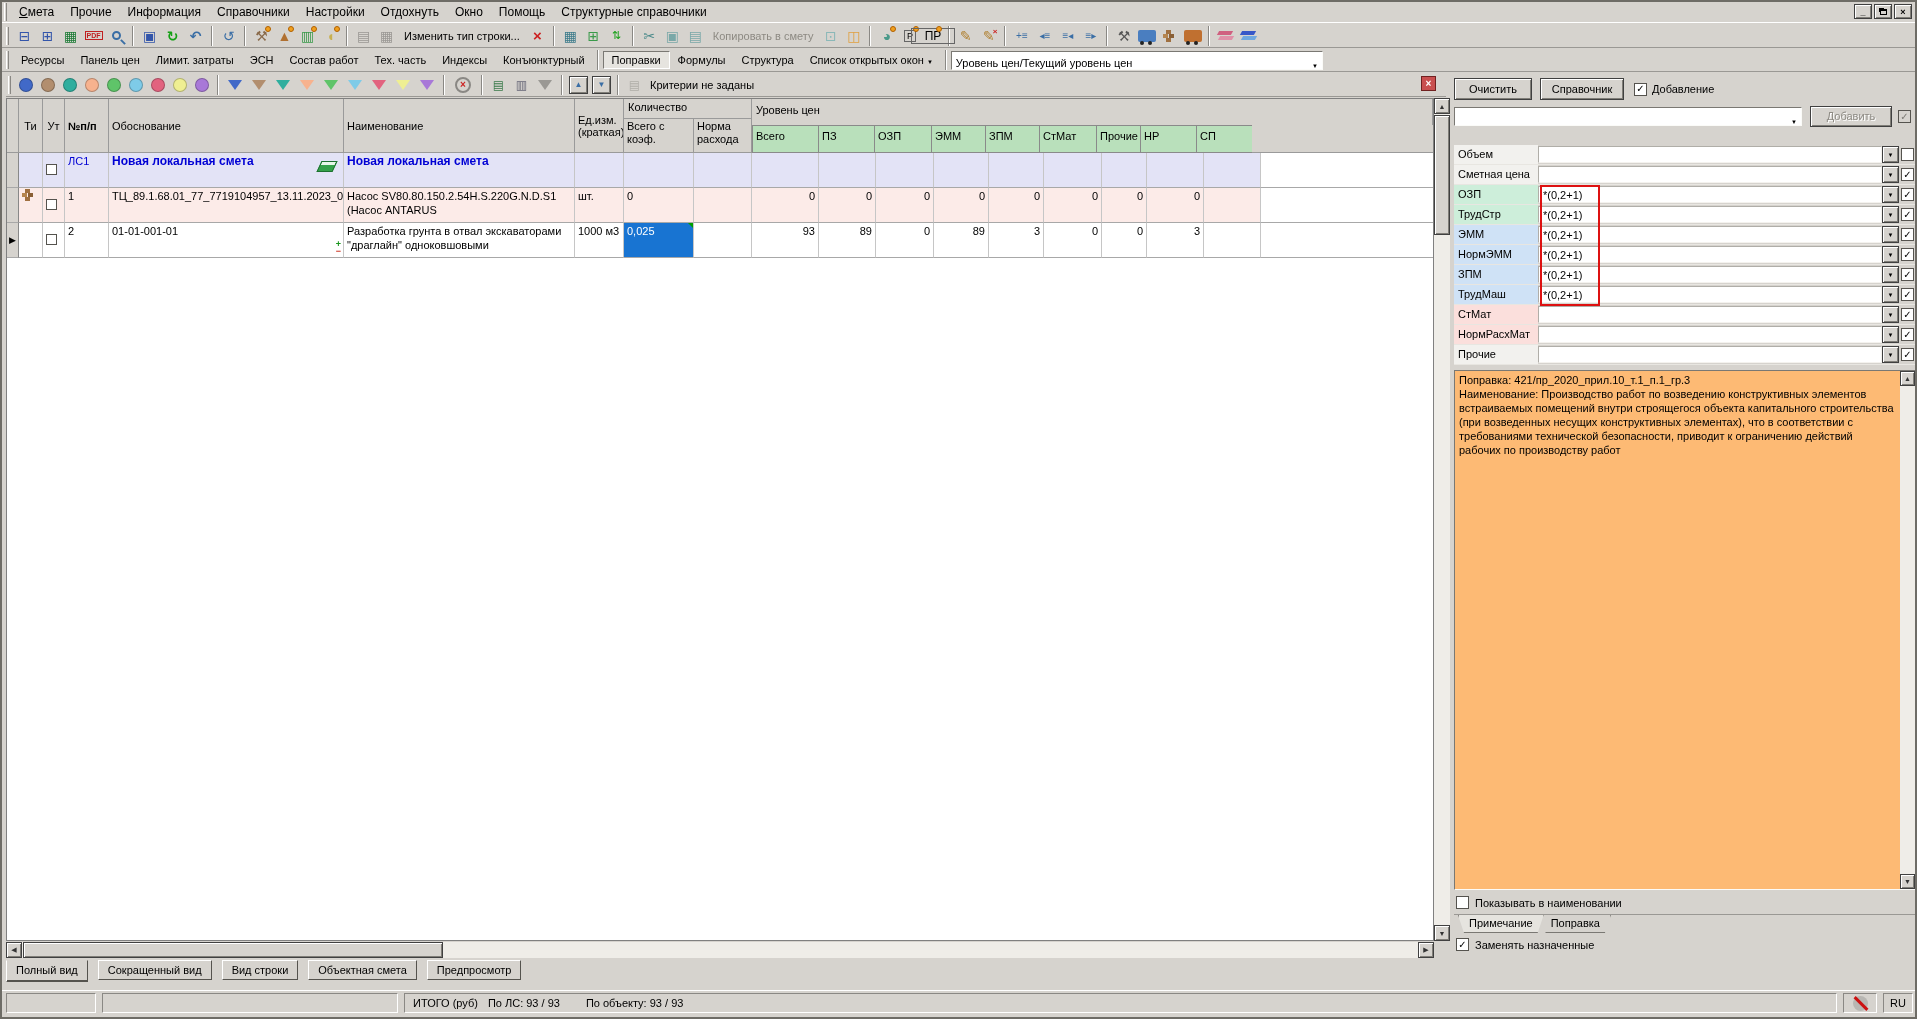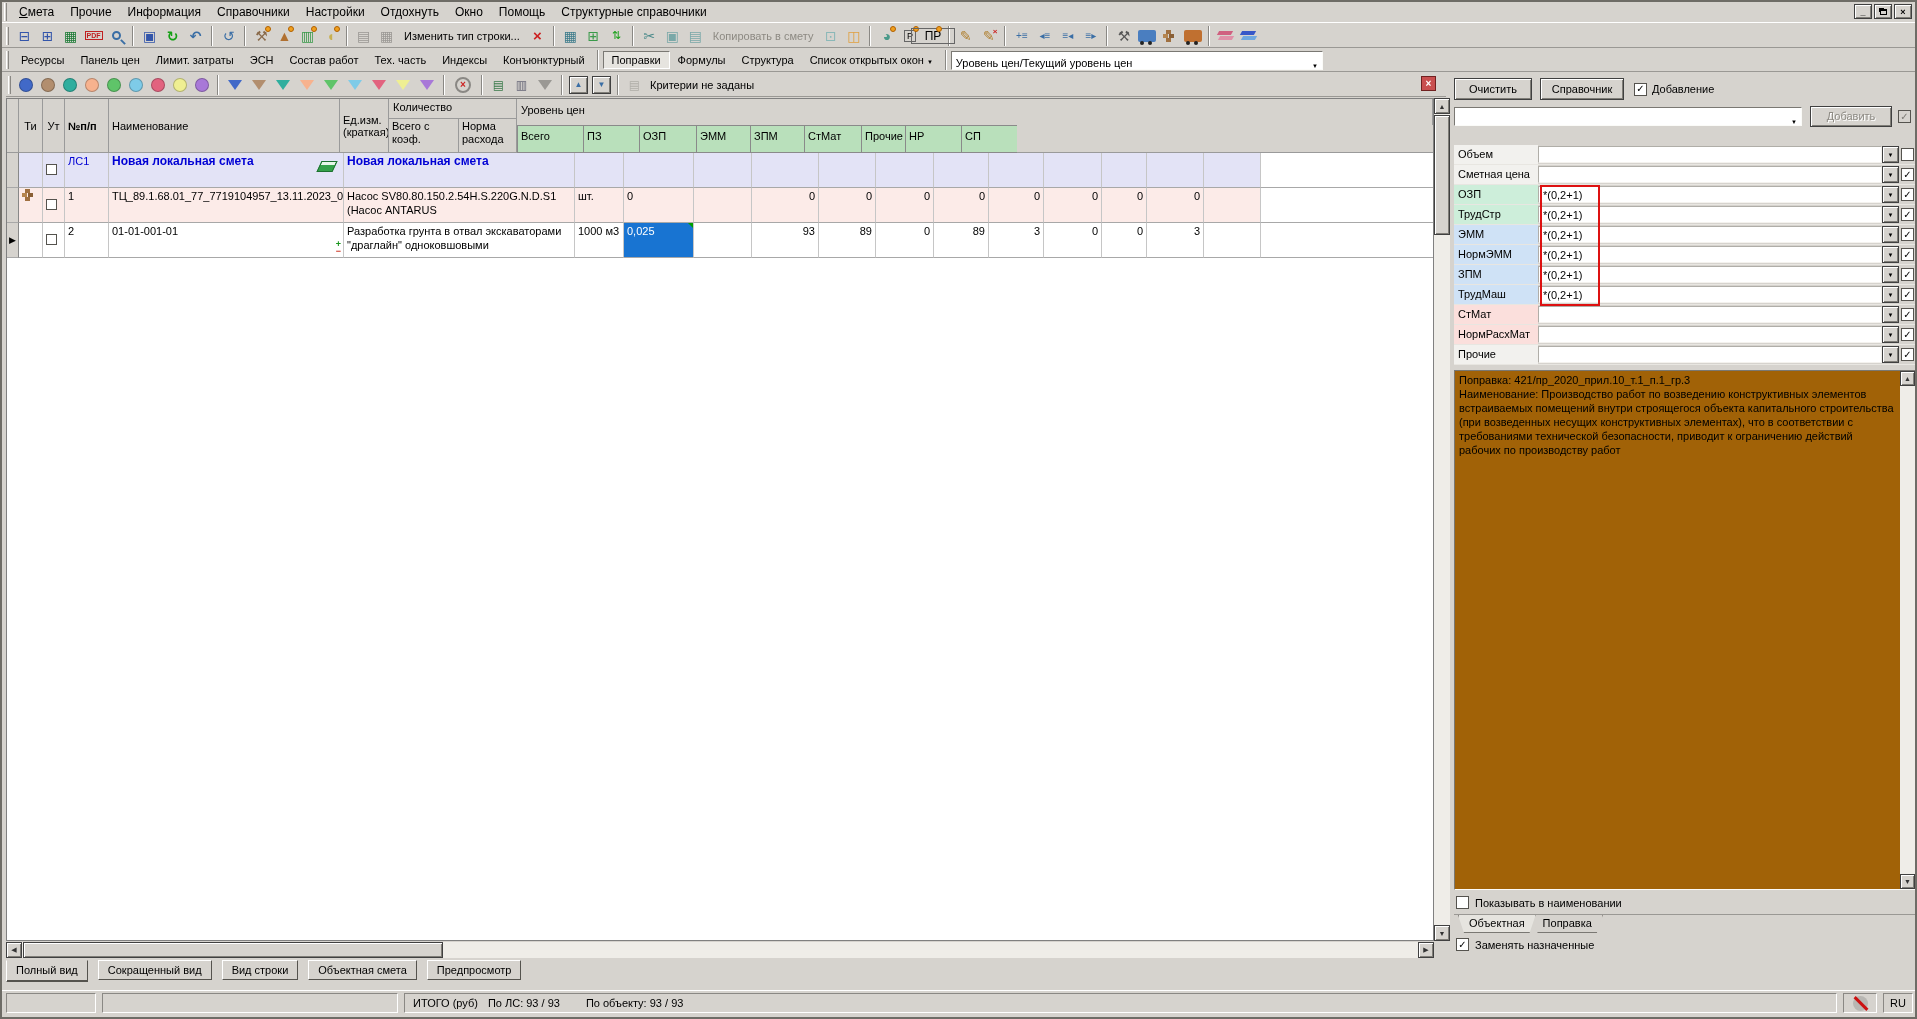--- a/index.html
+++ b/index.html
@@ -2,21 +2,21 @@
 <html lang="ru"><head>
 <meta charset="utf-8">
 <style>
   * { margin:0; padding:0; box-sizing:border-box; }
   html,body { width:1917px; height:1019px; overflow:hidden; }
   body {
     font-family:"Liberation Sans","DejaVu Sans",sans-serif;
     font-size:11px; color:#000; background:#d6d3ce;
     border:2px solid #6e6c66; outline:1px solid #2a2a2a; position:relative;
   }
-  .sunken { border:1px solid; border-color:#7a7873 #fbfbf8 #fbfbf8 #7a7873; background:#a16207; }
+  .sunken { border:1px solid; border-color:#7a7873 #fbfbf8 #fbfbf8 #7a7873; background:#fdba74; }
   .btn3d  { border:1px solid #404040; box-shadow:inset 1px 1px 0 #fff, inset -1px -1px 0 #807e78; background:#d6d3ce; font-size:11px; text-align:center; cursor:default; }
   .btn3d.gray { color:#8d8a83; text-shadow:1px 1px 0 #fff; }
   .hdl { width:3px; height:18px; border-left:1px solid #fff; border-right:1px solid #8a8884; margin:0 4px 0 2px; }
   .sep { width:2px; height:20px; border-left:1px solid #8a8884; border-right:1px solid #ffffff; margin:0 4px; }
   .cb { width:13px; height:13px; background:#fff; border:1px solid #55534e; display:inline-flex; align-items:center; justify-content:center; font-size:10px; line-height:10px; }
   .cb.gray { background:#d6d3ce; color:#7d7b75; }
   
   .menubar { position:absolute; top:0; left:0; right:0; height:21px; display:flex; align-items:center; border-bottom:1px solid #fff; }
   .menu-item { padding:2px 8px; font-size:12px; }
   .menu-item.ufl::first-letter { text-decoration:underline; }
@@ -354,20 +354,21 @@
   <span style="padding-left:4px">Критерии не заданы</span>
   <div class="closex">×</div>
 </div>
 
 <div class="gridwin">
   <div class="ghead">
     <div class="hc w-mark"></div>
     <div class="hc w-ti cen">Ти</div>
     <div class="hc w-ut cen">Ут</div>
     <div class="hc w-num" style="font-weight:bold">№п/п</div>
+    <div class="hc w-bas">Обоснование</div>
     <div class="hc w-name">Наименование</div>
     <div class="hc w-unit">
         <span><span>Ед.изм.</span><br><span>(краткая)</span></span>
       </div>
     <div class="grp" style="width:128px">
       <div class="band-top">Количество</div>
       <div class="band-bot">
         <div class="sub w-qty">Всего с коэф.</div>
         <div class="sub w-norm">Норма расхода</div>
       </div>
@@ -596,21 +597,21 @@
     <div class="sbtn btn3d" style="top:0;width:15px;height:15px">▲</div>
     <div class="sbtn btn3d" style="bottom:0;width:15px;height:15px">▼</div>
   </div>
 
   <div class="rp-cbrow" style="top:822px">
     <span class="cb"></span>
     <span>Показывать в наименовании</span>
   </div>
 
   <div class="rp-tabs">
-    <div class="btab active">Объектная</div>
+    <div class="btab active">Примечание</div>
     <div class="btab">Поправка</div>
   </div>
 
   <div class="rp-cbrow" style="top:864px">
     <span class="cb">✓</span>
     <span>Заменять назначенные</span>
   </div>
 
 </div>
 

